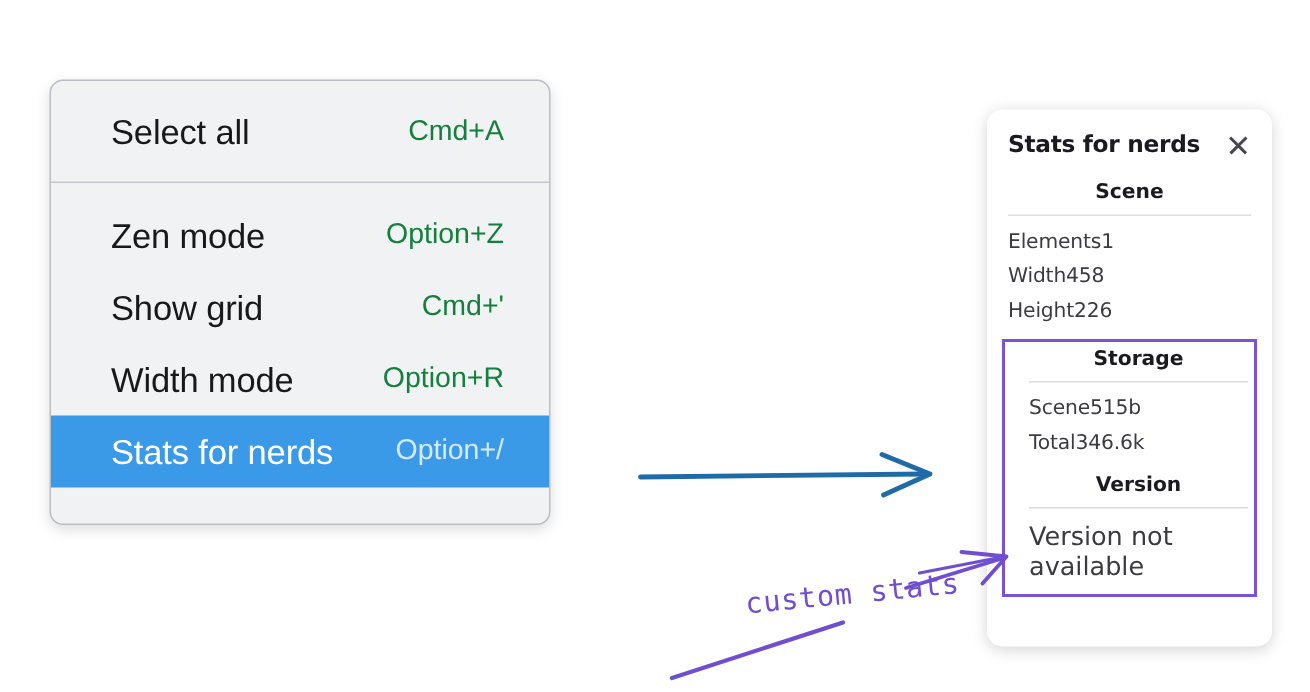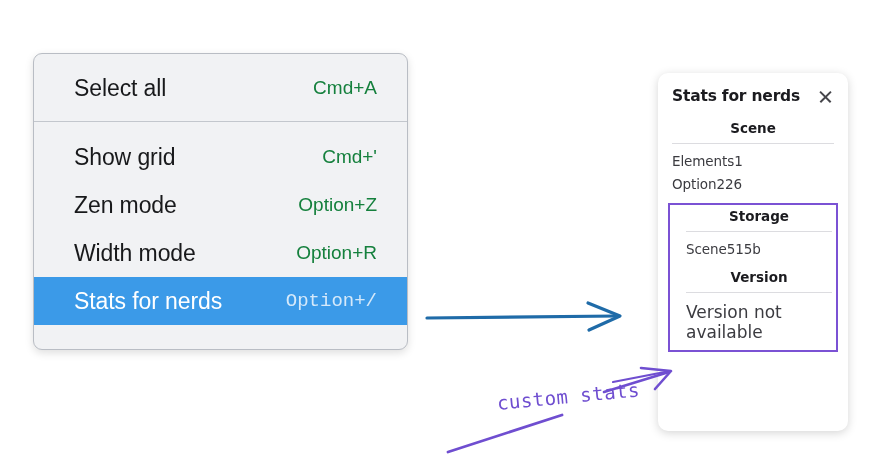--- a/index.html
+++ b/index.html
@@ -13,21 +13,21 @@
     background: #ffffff;
     font-family: "Liberation Sans", sans-serif;
     overflow: hidden;
   }
 
   
   #context-menu {
     position: absolute;
     left: 33px;
     top: 53px;
-    width: 375px;
+    width: 334px;
     height: 297px;
     background: #f1f2f4;
     border: 1px solid #b9bdc4;
     border-radius: 9px;
     box-shadow: 0 3px 9px rgba(0,0,0,0.13);
     box-sizing: border-box;
     overflow: hidden;
   }
   .menu-group {
     padding: 0;
@@ -66,21 +66,20 @@
     white-space: nowrap;
   }
   .menu-item.selected {
     background: #3b9ae8;
   }
   .menu-item.selected .mi-label {
     color: #ffffff;
   }
   .menu-item.selected .mi-shortcut {
     color: #d5e9fa;
-    font-family: Liberation Mono, monospace;
   }
   .menu-tail {
     height: 20px;
   }
 
   
   #stats-panel {
     position: absolute;
     left: 658px;
     top: 73px;
@@ -194,26 +193,26 @@
     <div class="menu-item">
       <span class="mi-label">Select all</span>
       <span class="mi-shortcut">Cmd+A</span>
     </div>
   </div>
 
   <div class="menu-divider"></div>
 
   <div class="menu-group group-bottom">
     <div class="menu-item">
+      <span class="mi-label">Zen mode</span>
+      <span class="mi-shortcut">Option+Z</span>
+    </div>
+    <div class="menu-item">
       <span class="mi-label">Show grid</span>
       <span class="mi-shortcut">Cmd+'</span>
-    </div>
-    <div class="menu-item">
-      <span class="mi-label">Zen mode</span>
-      <span class="mi-shortcut">Option+Z</span>
     </div>
     <div class="menu-item">
       <span class="mi-label">Width mode</span>
       <span class="mi-shortcut">Option+R</span>
     </div>
     <div class="menu-item selected">
       <span class="mi-label">Stats for nerds</span>
       <span class="mi-shortcut">Option+/</span>
     </div>
     <div class="menu-tail"></div>
@@ -230,34 +229,42 @@
     </div>
 
     <div>
       <div class="sp-section-title">Scene</div>
       <div class="sp-rule"></div>
       <div class="sp-row">
         <span class="sp-key">Elements</span>
         <span class="sp-val">1</span>
       </div>
       <div class="sp-row">
-        <span class="sp-key">Option</span>
+        <span class="sp-key">Width</span>
+        <span class="sp-val">458</span>
+      </div>
+      <div class="sp-row">
+        <span class="sp-key">Height</span>
         <span class="sp-val">226</span>
       </div>
     </div>
 
     <div id="custom-stats-box">
 
       <div>
         <div class="sp-section-title">Storage</div>
         <div class="sp-rule"></div>
         <div class="sp-row">
           <span class="sp-key">Scene</span>
           <span class="sp-val">515b</span>
         </div>
+        <div class="sp-row">
+          <span class="sp-key">Total</span>
+          <span class="sp-val">346.6k</span>
+        </div>
       </div>
 
       <div>
         <div class="sp-section-title" style="padding-top:9px;">Version</div>
         <div class="sp-rule"></div>
         <div class="sp-note">Version not available</div>
       </div>
 
     </div>
 

